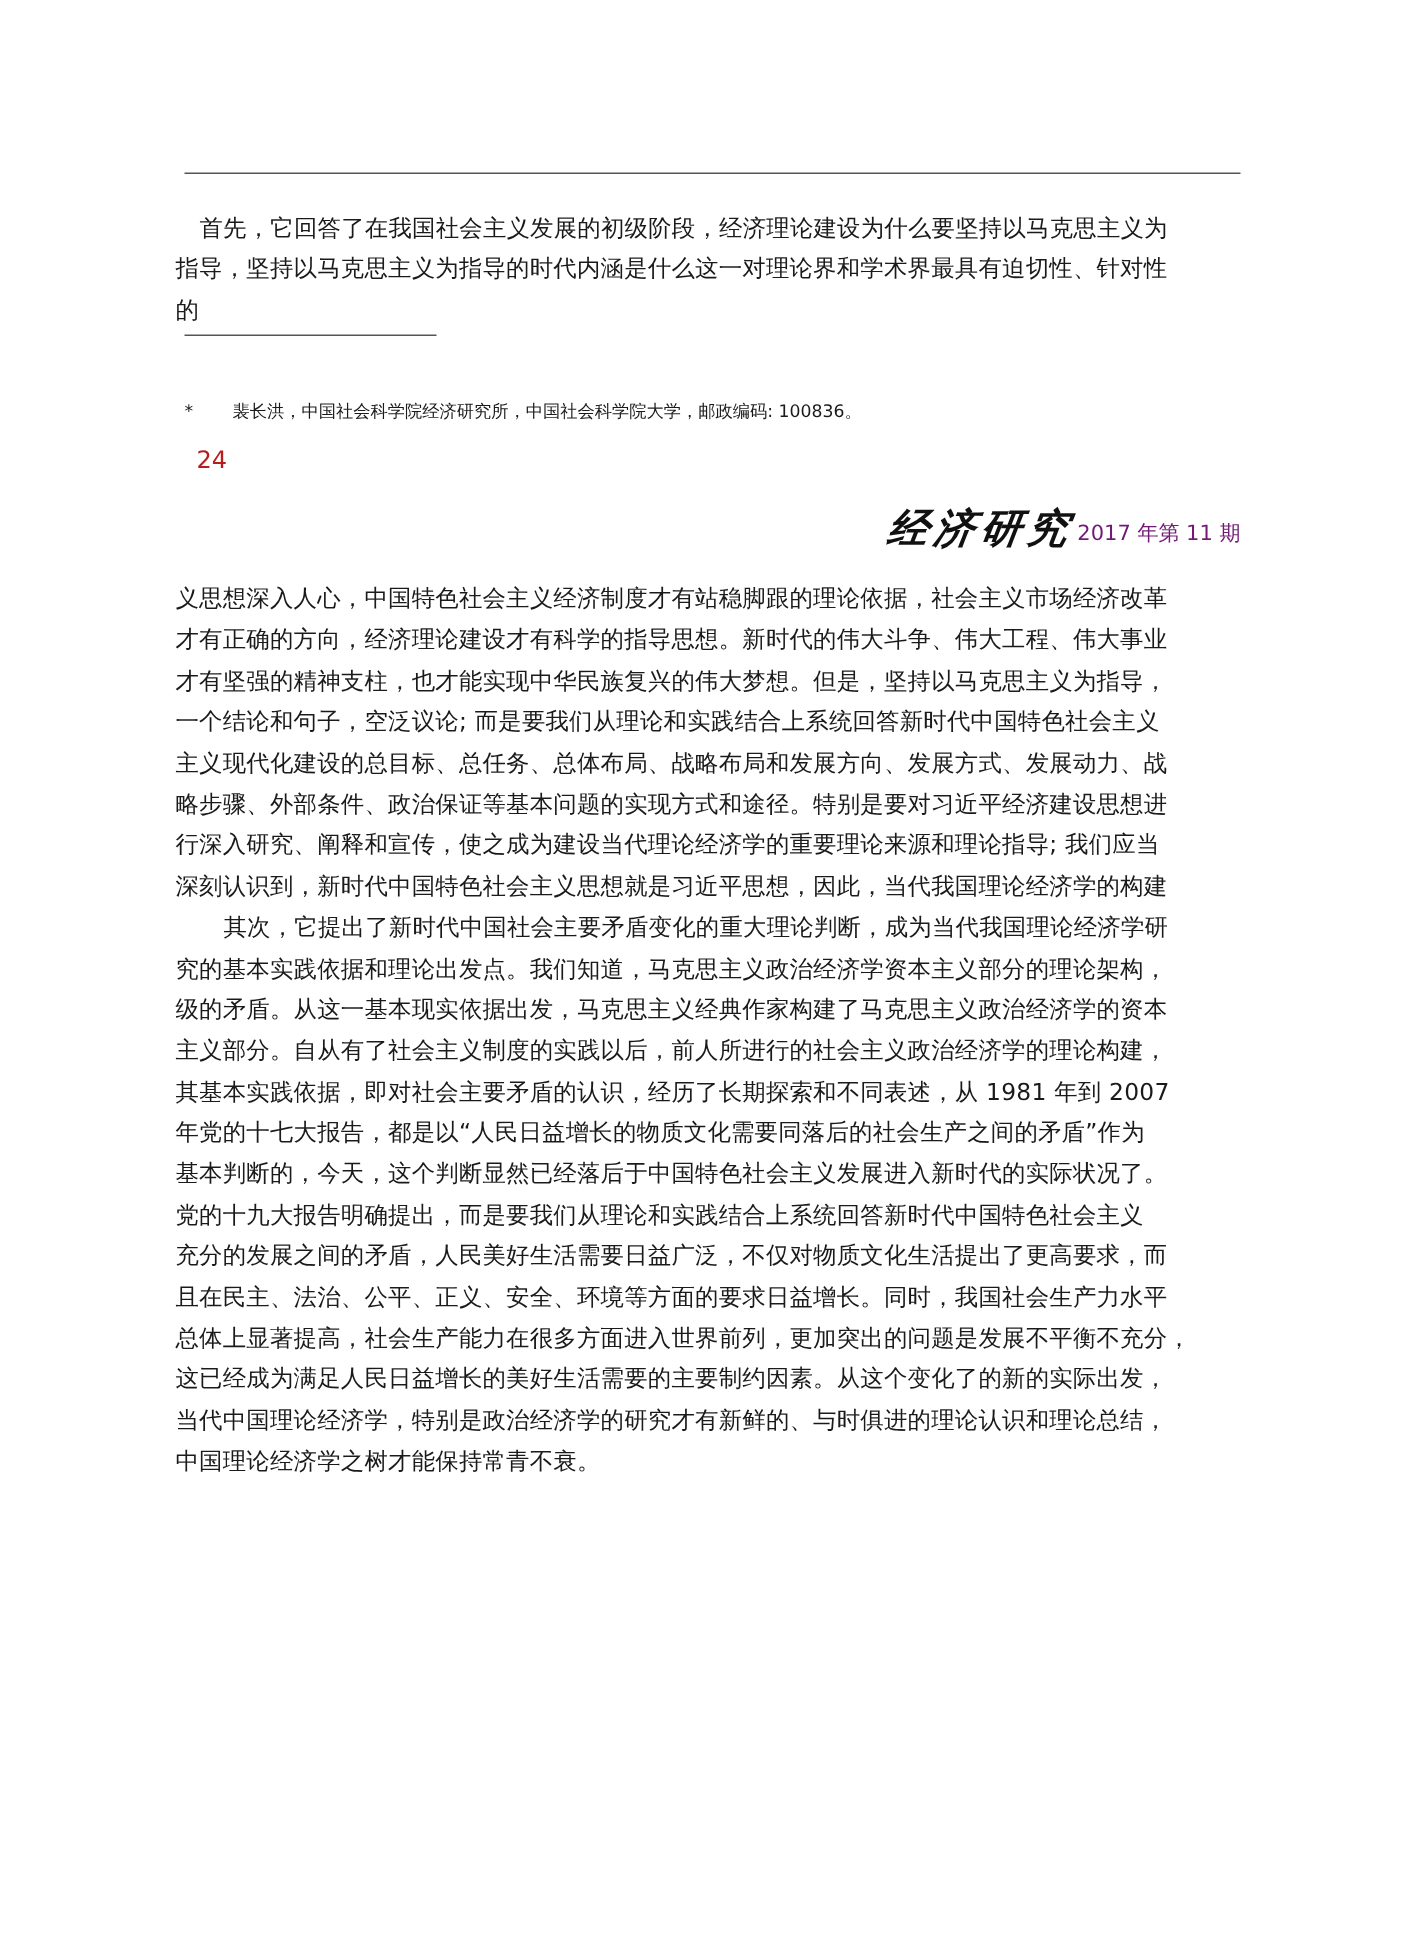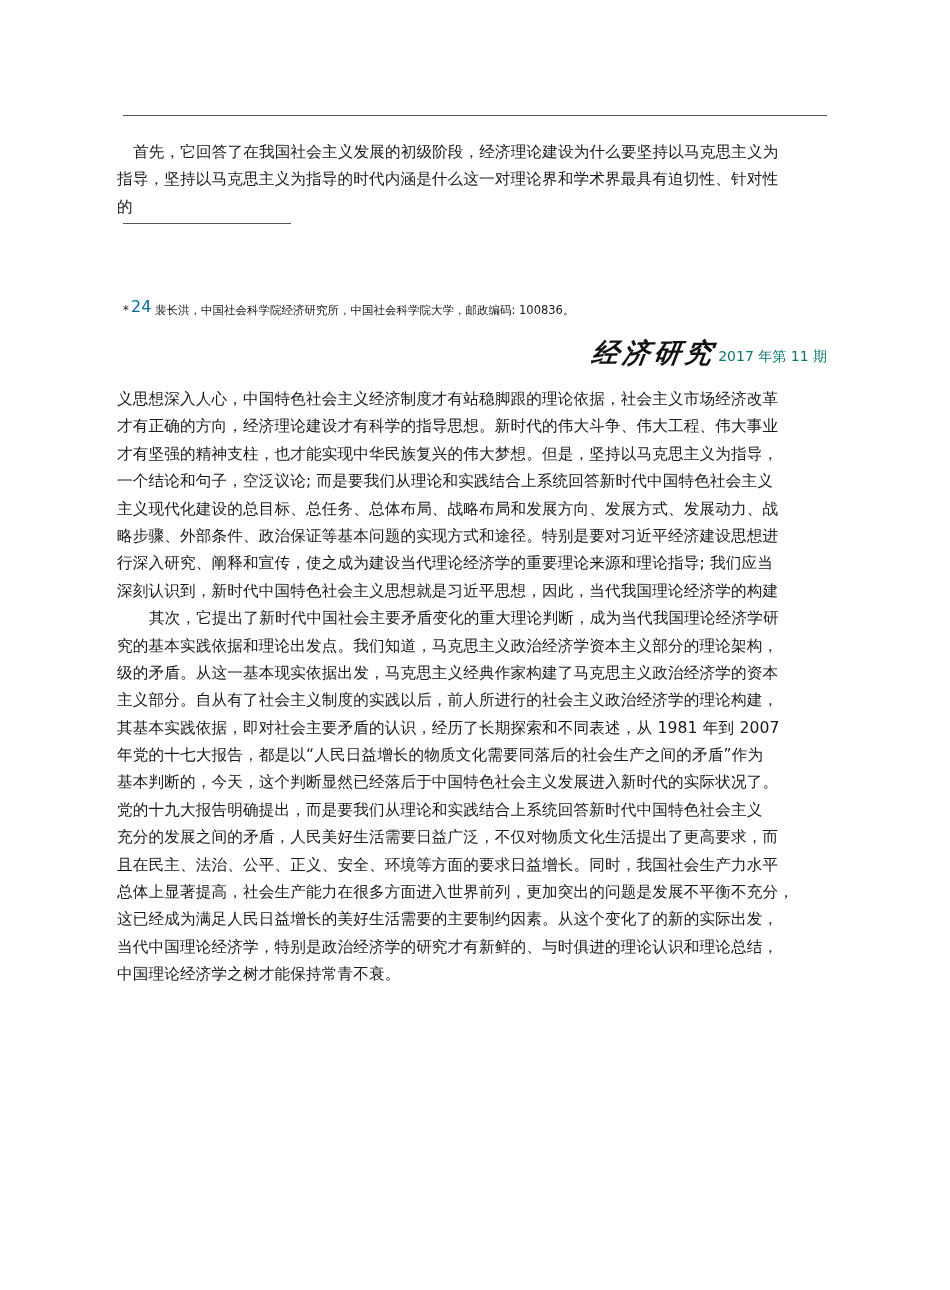--- a/index.html
+++ b/index.html
@@ -53,33 +53,32 @@
       border-top: 1px solid #555555;
     }
     .footnote {
       position: absolute;
       left: 123px;
       top: 266px;
       font-size: 11.5px;
       line-height: 16px;
       white-space: nowrap;
       color: #1a1a1a;
-      margin-top: 36px;
     }
     .footnote .mark {
       display: inline-block;
       width: 32px;
     }
     .page-number {
       position: absolute;
       left: 131px;
       top: 296px;
       font-size: 16px;
       line-height: 22px;
-      color: #0369a1;
+      color: #b91c1c;
     }
     .running-head {
       position: absolute;
       right: 123px;
       top: 330px;
       height: 40px;
       display: flex;
       align-items: flex-end;
       white-space: nowrap;
     }
@@ -91,21 +90,21 @@
       line-height: 34px;
       letter-spacing: 4px;
       color: #111111;
       transform: skewX(-8deg);
       margin-right: 2px;
     }
     .issue-info {
       font-size: 14px;
       line-height: 22px;
       padding-bottom: 3px;
-      color: #0f766e;
+      color: #701a75;
     }
     .body-text {
       top: 386px;
     }
     .top-para {
       top: 139px;
     }
   </style>
 </head>
 <body>

